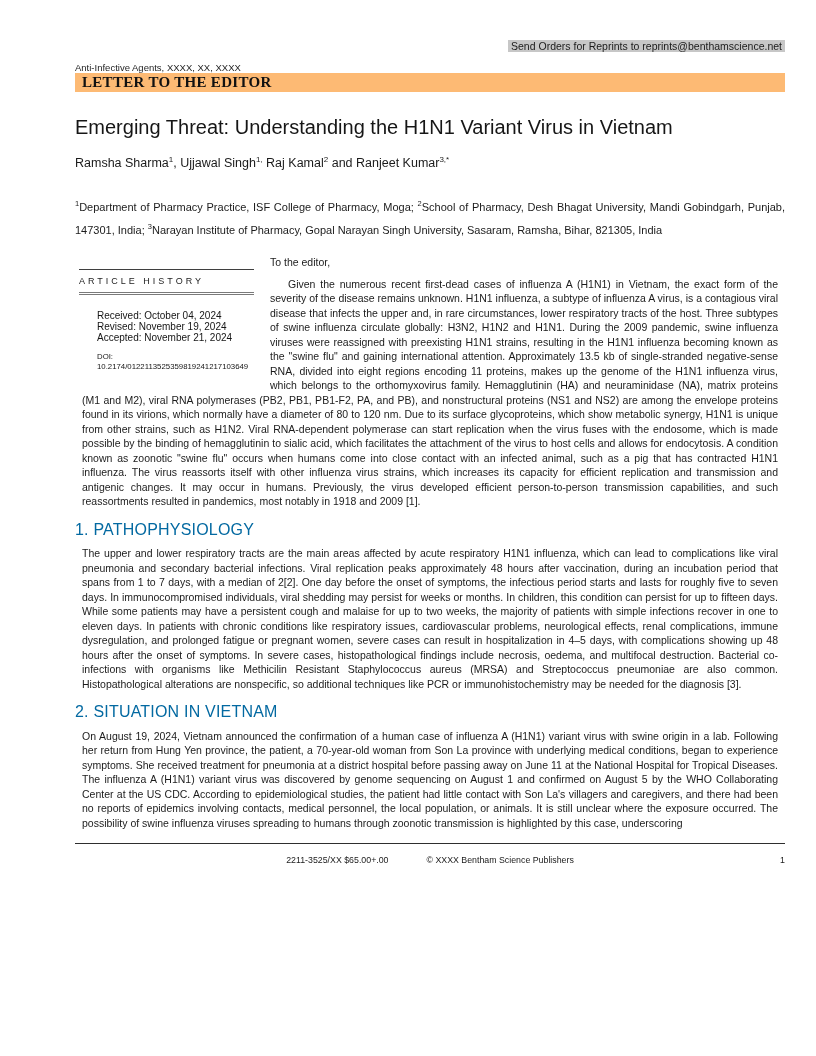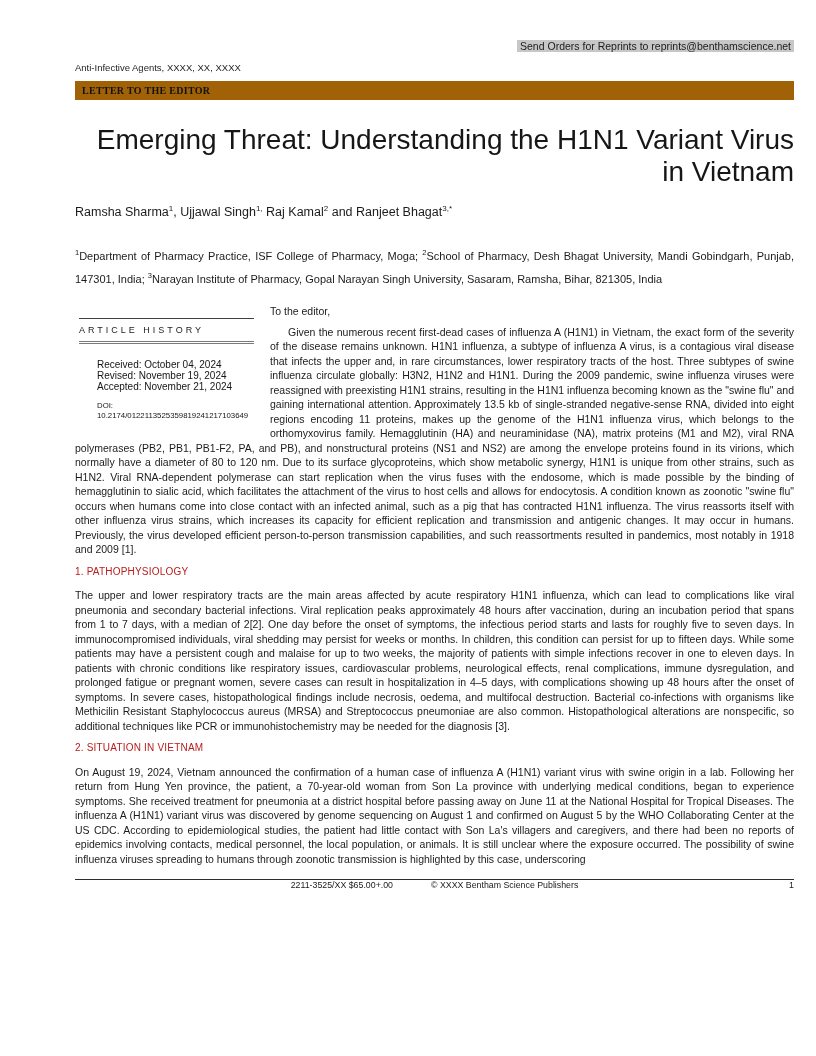--- a/index.html
+++ b/index.html
@@ -7,40 +7,40 @@
     width:816px; height:1056px;
     background:#ffffff;
     font-family:"Liberation Sans", sans-serif;
     color:#1b1b1b;
     overflow:hidden;
   }
   .page {
     position:relative;
     box-sizing:border-box;
     width:816px; height:916px;
-    padding:40px 22px 0 75px;
+    padding:40px 31px 0 75px;
   }
 
   
   .reprint-line { text-align:right; font-size:10.5px; line-height:13px; }
   .reprint-line .hl { background:#c7c7c7; padding:0 3px; }
   .journal-line { text-align:left; font-size:9.5px; margin-top:9px; color:#1f1f1f; }
   .banner {
-    margin-top:8px;
-    background:#a16207;
+    margin-top:0;
+    background:#fdba74;
     font-family:"Liberation Serif", serif;
     font-weight:bold;
-    font-size:10px;
+    font-size:15px;
     line-height:17px;
     padding:1px 4px 1px 7px;
     letter-spacing:0.3px;
     color:#111;
   }
 
-  .title { font-size:28px; font-weight:normal; margin:24px 0 0 0; color:#161616;text-align:right; }
+  .title { font-size:20px; font-weight:normal; margin:24px 0 0 0; color:#161616; }
   .authors { font-size:12.5px; margin:16px 0 0 0; }
   .authors sup { font-size:8px; }
   .affiliations {
     font-size:11px; line-height:20px; margin:24px 0 0 0;
     text-align:justify;
   }
   .affiliations sup { font-size:7.5px; }
 
   
   .body-start { margin-top:16px; font-size:10.5px; line-height:14.5px; text-align:justify; }
@@ -57,51 +57,51 @@
     letter-spacing:3px;
     padding:4px 0 3px 0;
     border-top:1.5px solid #3f3f3f;
     border-bottom:3px double #7a7a7a;
     color:#222;
   }
   .ah-dates { margin:15px 0 0 22px; font-size:10px; line-height:11px; color:#151515; }
   .ah-doi { margin:9px 0 0 22px; font-size:7.8px; line-height:10.5px; color:#151515; }
 
   .salutation { margin:0 0 6px 0; }
-  .para { margin:0; text-align:justify; }
+  .para { margin:7px; text-align:justify; }
   .intro { text-indent:18px; }
 
   .section-heading {
-    font-size:10px; font-weight:normal;
+    font-size:16px; font-weight:normal;
     letter-spacing:0.2px;
-    margin:8px 0 9px 0;
-    color:#b91c1c;
+    margin:14px 0 9px 0;
+    color:#0369a1;
   }
 
   
   .footnote-rule { border:none; border-top:1px solid #2e2e2e; margin:13px 0 0 0; }
   .correspondence { font-size:8.6px; line-height:12px; margin:6px 0 0 0; text-align:justify; color:#1a1a1a; }
-  .footer-line { position:relative; text-align:center; font-size:8.8px; color:#1a1a1a; }
+  .footer-line { position:relative; margin-top:11px; text-align:center; font-size:8.8px; color:#1a1a1a; }
   .footer-line .issn { margin-right:38px; }
   .footer-line .pageno { position:absolute; right:0; top:0; }
 </style>
 </head>
 <body>
 
 <div class="page">
 
   <div class="reprint-line"><span class="hl">Send Orders for Reprints to reprints@benthamscience.net</span></div>
 
   <div class="journal-line">Anti-Infective Agents, XXXX, XX, XXXX</div>
 
   <div class="banner">LETTER TO THE EDITOR</div>
 
   <h1 class="title">Emerging Threat: Understanding the H1N1 Variant Virus in Vietnam</h1>
 
-  <p class="authors"><span>Ramsha Sharma</span><sup>1</sup><span>, </span><span>Ujjawal Singh</span><sup>1,</sup><span> </span><span>Raj Kamal</span><sup>2</sup><span> and </span><span>Ranjeet Bhagat</span><sup>3,*</sup></p>
+  <p class="authors"><span>Ramsha Sharma</span><sup>1</sup><span>, </span><span>Ujjawal Singh</span><sup>1,</sup><span> </span><span>Raj Kamal</span><sup>2</sup><span> and </span><span>Ranjeet Kumar</span><sup>3,*</sup></p>
 
   <p class="affiliations"><sup>1</sup><span>Department of Pharmacy Practice, ISF College of Pharmacy, Moga; </span><sup>2</sup><span>School of Pharmacy, Desh Bhagat University, Mandi Gobindgarh, Punjab, 147301, India; </span><sup>3</sup><span>Narayan Institute of Pharmacy, Gopal Narayan Singh University, Sasaram, Ramsha, Bihar, 821305, India</span></p>
 
   <div class="body-start">
 
     <aside class="article-history">
       <div class="ah-header">ARTICLE HISTORY</div>
       <div class="ah-dates">
         <div><span>Received:</span> <span>October 04, 2024</span></div>
         <div><span>Revised:</span> <span>November 19, 2024</span></div>

